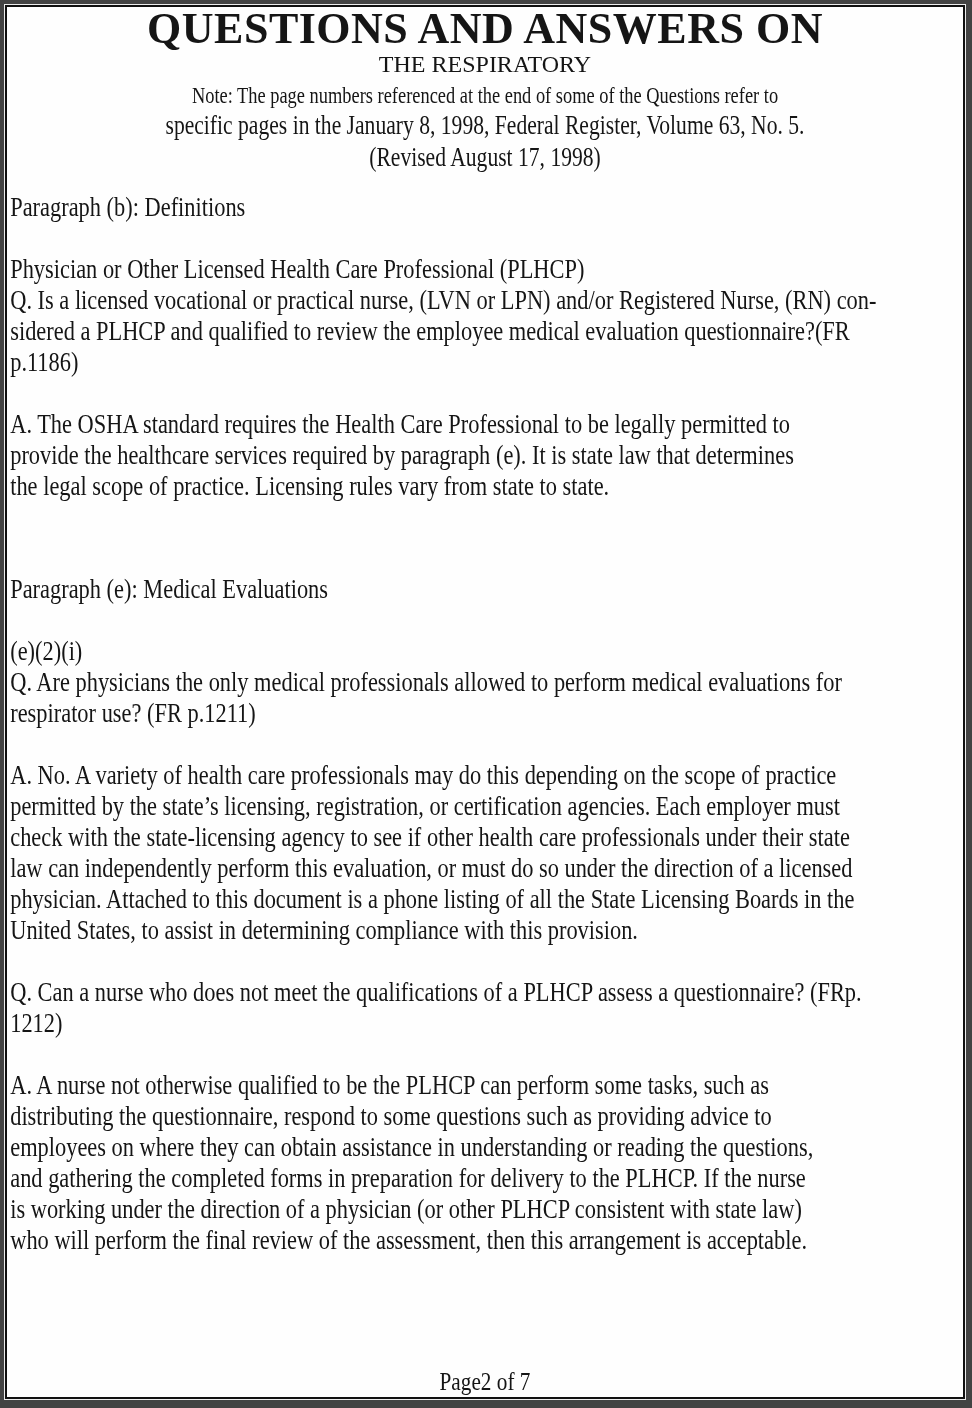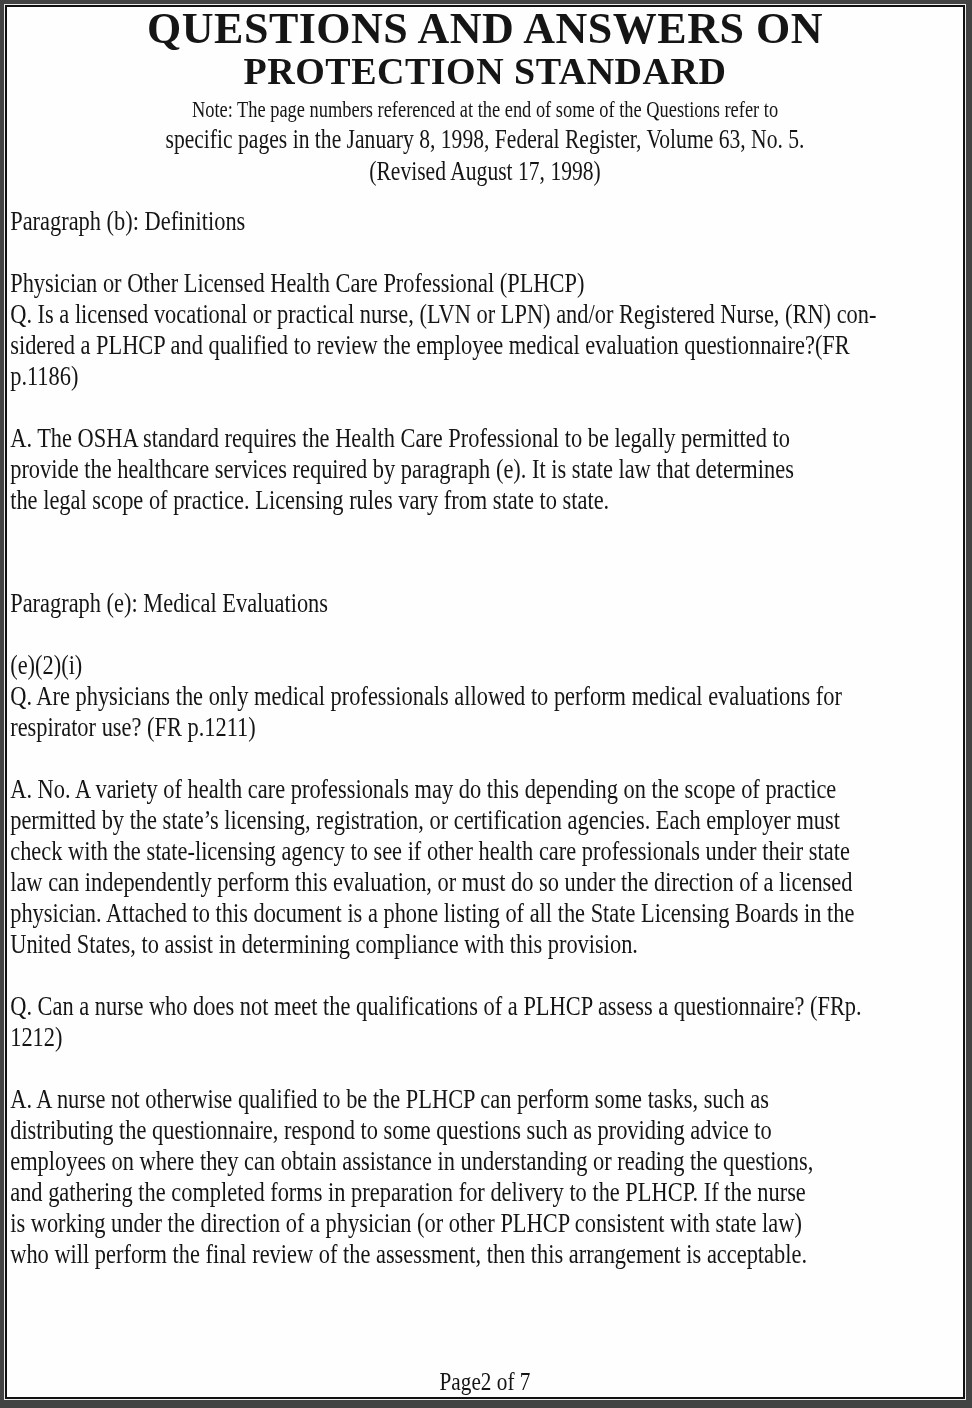--- a/index.html
+++ b/index.html
@@ -79,21 +79,21 @@
     transform-origin: 50% 100%;
   }
 </style>
 </head>
 <body>
 
 <div class="page">
 
   <div class="header">
     <div class="title-1">QUESTIONS AND ANSWERS ON</div>
-    <div class="title-3">PROTECTION STANDARD</div>
+    <div class="title-2">THE RESPIRATORY</div>
     <div class="notes">
       <div class="note-1">Note: The page numbers referenced at the end of some of the Questions refer to</div>
       <div class="note-2">specific pages in the January 8, 1998, Federal Register, Volume 63, No. 5.</div>
       <div class="note-3">(Revised August 17, 1998)</div>
     </div>
   </div>
 
   <div class="body-text">
     <p class="para">Paragraph (b): Definitions</p>
     <p class="para mt-1">Physician or Other Licensed Health Care Professional (PLHCP)

